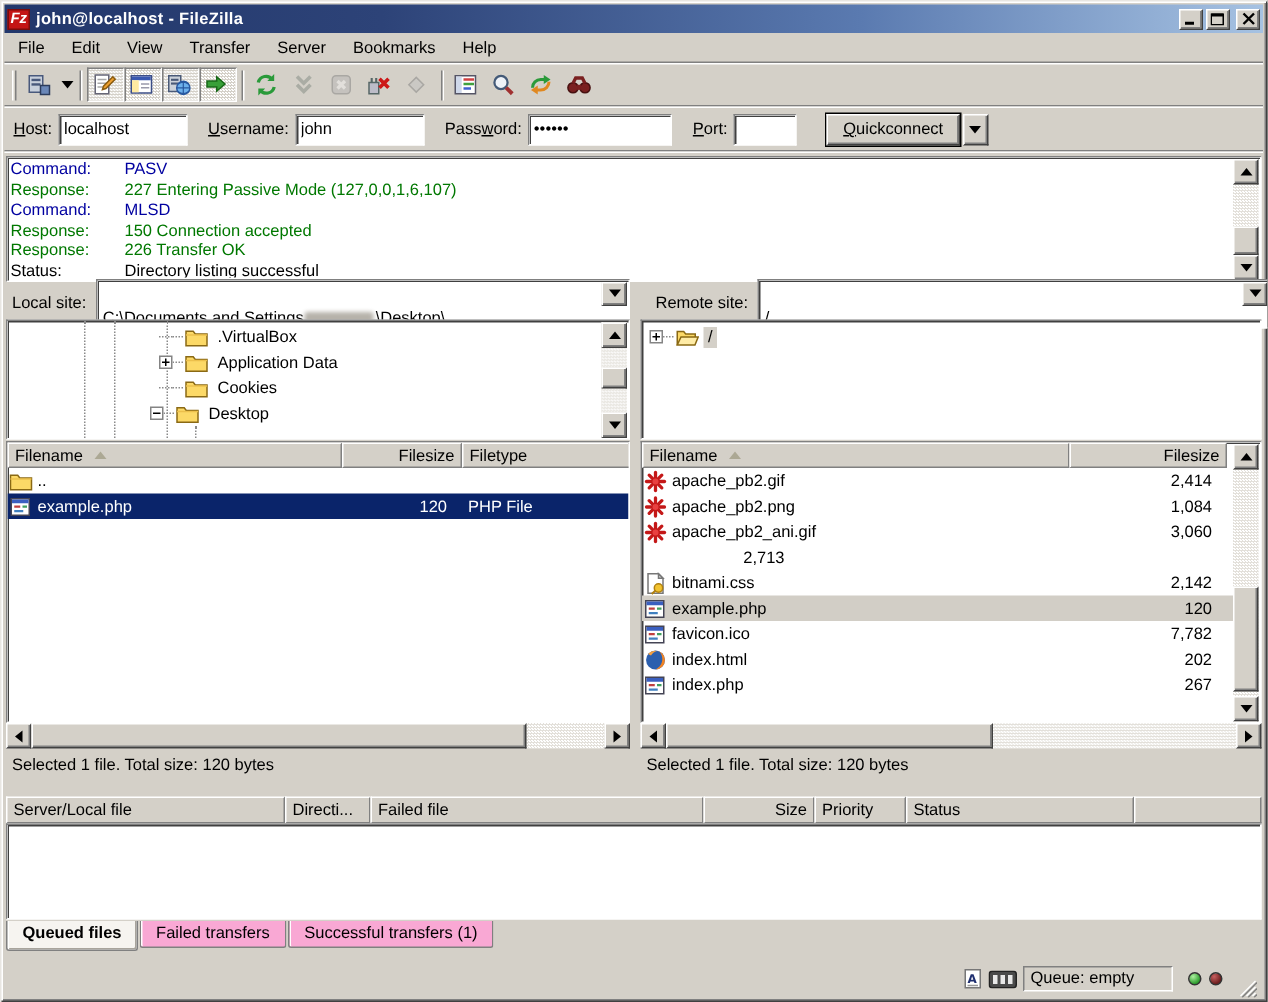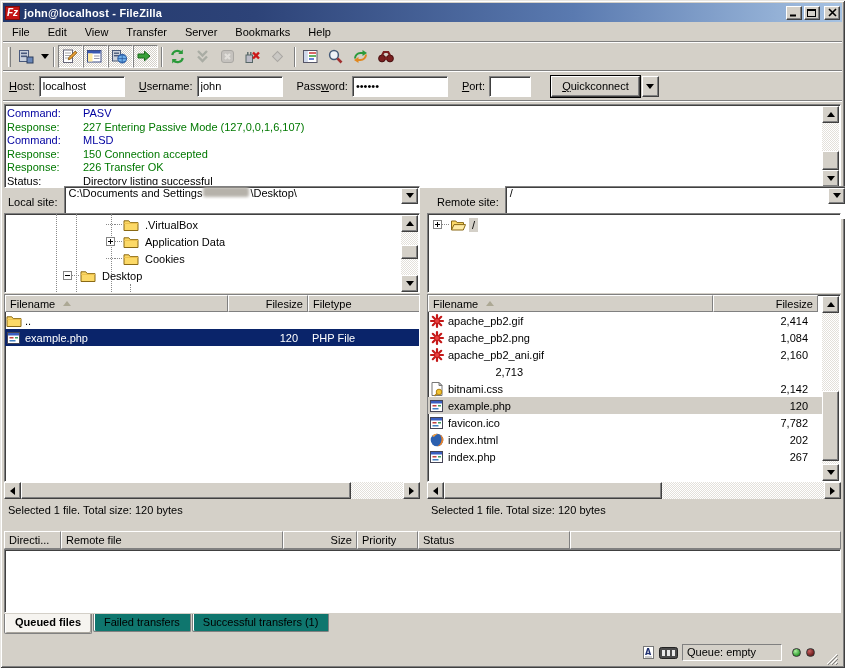--- a/index.html
+++ b/index.html
@@ -61,21 +61,21 @@
     box-shadow:inset -1px -1px 0 #808080;display:flex;align-items:center;justify-content:center;}
   .thumb{position:absolute;background:#d4d0c8;border:1px solid;border-color:#fff #404040 #404040 #fff;box-shadow:inset -1px -1px 0 #808080;}
   .tri{width:0;height:0;border:4px solid transparent;}
   .tri.up{border-bottom:5px solid #000;border-top:none;}
   .tri.down{border-top:5px solid #000;border-bottom:none;}
   .tri.left{border-right:5px solid #000;border-left:none;}
   .tri.right{border-left:5px solid #000;border-right:none;}
   
   .sitebar{position:absolute;top:192px;height:20px;display:flex;align-items:center;}
   .sitebar .lbl{padding:0 6px 0 4px;flex:none;}
-  .combo{flex:1;height:33px;display:flex;align-items:flex-start;position:relative;padding:0 20px 0 4px;overflow:hidden;white-space:nowrap;}
+  .combo{flex:1;height:33px;display:flex;align-items:flex-end;position:relative;padding:0 20px 0 4px;overflow:hidden;white-space:nowrap;}
   .combo-btn{position:absolute;right:1px;top:1px;width:17px;height:16px;background:#d4d0c8;
     border:1px solid;border-color:#fff #404040 #404040 #fff;box-shadow:inset -1px -1px 0 #808080;
     display:flex;align-items:center;justify-content:center;}
   .redact{display:inline-block;width:46px;height:10px;background:#b6b2aa;filter:blur(1.5px);border-radius:2px;margin:0 1px;}
   
   .treepanel{position:absolute;top:213px;height:80px;background:#fff;border:1px solid;
     border-color:#808080 #fff #fff #808080;box-shadow:inset 1px 1px 0 #404040;overflow:hidden;}
   .trow{height:17px;display:flex;align-items:center;position:relative;}
   .guide{position:absolute;border-left:1px dotted #8a8a8a;width:0;}
   .expander{width:9px;height:9px;background:#fff;border:1px solid #848484;position:relative;flex:none;}
@@ -104,21 +104,21 @@
   .selinfo{position:absolute;top:503px;height:16px;padding:1px 4px;white-space:nowrap;overflow:hidden;}
   .qheader{position:absolute;left:4px;top:531px;width:837px;height:18px;display:flex;}
   .qh{background:#d4d0c8;border:1px solid;border-color:#fff #808080 #808080 #fff;padding:1px 4px;
     overflow:hidden;white-space:nowrap;flex:none;display:flex;align-items:center;}
   .qh.num{justify-content:flex-end}
   .qc0{width:186px}.qc1{width:57px}.qc2{width:222px}.qc3{width:74px}.qc4{width:61px}.qc5{width:152px}.qcf{flex:1}
   .qbody{position:absolute;left:4px;top:549px;width:837px;height:64px;background:#fff;
     border:1px solid;border-color:#808080 #fff #fff #808080;box-shadow:inset 1px 1px 0 #404040;}
   
   .tabs{position:absolute;left:4px;top:614px;height:21px;display:flex;align-items:flex-start;}
-  .tab{height:18px;padding:2px 10px 0;background:#0f766e;border:1px solid #808080;border-top:none;
+  .tab{height:18px;padding:2px 10px 0;background:#f9a8d4;border:1px solid #808080;border-top:none;
     border-radius:0 0 2px 2px;margin-right:1px;box-shadow:inset 1px 0 0 #fff;}
   .tab.active{height:20px;background:#f6f4f0;font-weight:bold;box-shadow:inset 1px 0 0 #fff,inset -1px -1px 0 #a8a49c;}
   
   .statusbar{position:absolute;left:3px;top:640px;width:839px;height:25px;display:flex;align-items:center;justify-content:flex-end;padding-right:4px;}
   .sb-ico{margin-right:4px;display:flex;align-items:center;justify-content:center;}
   .queuebox{width:100px;height:17px;border:1px solid;border-color:#808080 #fff #fff #808080;
     padding:1px 4px;margin-right:10px;background:#d4d0c8;white-space:nowrap;overflow:hidden;}
   .led{width:9px;height:9px;border-radius:50%;margin-right:5px;border:1px solid #333;}
   .led.green{background:radial-gradient(circle at 35% 30%,#aef0a0,#2f9e2f 70%);}
   .led.red{background:radial-gradient(circle at 35% 30%,#c86060,#6e1f1f 70%);}
@@ -418,21 +418,21 @@
           <span style="width: 9px; height: 0px; border-top: 1px dotted rgb(138, 138, 138); flex: 0 0 auto;"></span>
           <span style="width: 7px; height: 0px; border-top: 1px dotted rgb(138, 138, 138); flex: 0 0 auto;"></span>
           <span class="fico">
             <svg width="16" height="16">
               <path d="M1 13.5 V3.8 h4.8 l1.4 1.8 H15 v7.9 z" fill="#fcd967" stroke="#8a6914"></path>
               <path d="M1 6.4 h14" stroke="#ecc04c"></path>
             </svg>
           </span>
           <span class="tlabel">Cookies</span>
         </div>
-        <div class="trow" style="padding-left: 58px;">
+        <div class="trow" style="padding-left: 95px;">
           <span class="expander minus"></span>
           <span style="width: 7px; height: 0px; border-top: 1px dotted rgb(138, 138, 138); flex: 0 0 auto;"></span>
           <span class="fico">
             <svg width="16" height="16">
               <path d="M1 13.5 V3.8 h4.8 l1.4 1.8 H15 v7.9 z" fill="#fcd967" stroke="#8a6914"></path>
               <path d="M1 6.4 h14" stroke="#ecc04c"></path>
             </svg>
           </span>
           <span class="tlabel">Desktop</span>
         </div>
@@ -568,21 +568,21 @@
                   <line x1="8" y1="2" x2="8" y2="14"></line>
                   <line x1="2" y1="8" x2="14" y2="8"></line>
                   <line x1="3.8" y1="3.8" x2="12.2" y2="12.2"></line>
                   <line x1="12.2" y1="3.8" x2="3.8" y2="12.2"></line>
                 </g>
                 <circle cx="8" cy="8" r="2" fill="#e84040"></circle>
               </svg>
             </span>
             <span>apache_pb2_ani.gif</span>
           </span>
-          <span class="cell c1 num">2,160</span>
+          <span class="cell c1 num">3,060</span>
         </div>
         <div class="frow">
           <span class="cell c1 num">2,713</span>
         </div>
         <div class="frow">
           <span class="cell c0">
             <span class="fico">
               <svg width="16" height="16">
                 <path d="M3 1.5 h7 l3 3 v10 H3 z" fill="#fff" stroke="#777"></path>
                 <path d="M10 1.5 l3 3 h-3 z" fill="#ddd" stroke="#777"></path>
@@ -680,22 +680,23 @@
     <span class="thumb" style="top:0;height:17px;left:17px;width:218px"></span>
     <span class="sbb" style="right:0;top:0">
         <span class="tri right"></span>
       </span>
   </div>
 
   <div class="selinfo" style="left:4px;width:416px">Selected 1 file. Total size: 120 bytes</div>
   <div class="selinfo" style="left:427px;width:414px">Selected 1 file. Total size: 120 bytes</div>
 
   <div class="qheader" id="queue-header">
+      <span class="qh qc0">Server/Local file</span>
       <span class="qh qc1">Directi...</span>
-      <span class="qh qc2">Remote file</span>
+      <span class="qh qc2">Failed file</span>
       <span class="qh qc3 num">Size</span>
       <span class="qh qc4">Priority</span>
       <span class="qh qc5">Status</span>
       <span class="qh qcf"></span>
     </div>
   <div class="qbody"></div>
 
   <div class="tabs" id="tabs">
       <span class="tab active">Queued files</span>
       <span class="tab">Failed transfers</span>

